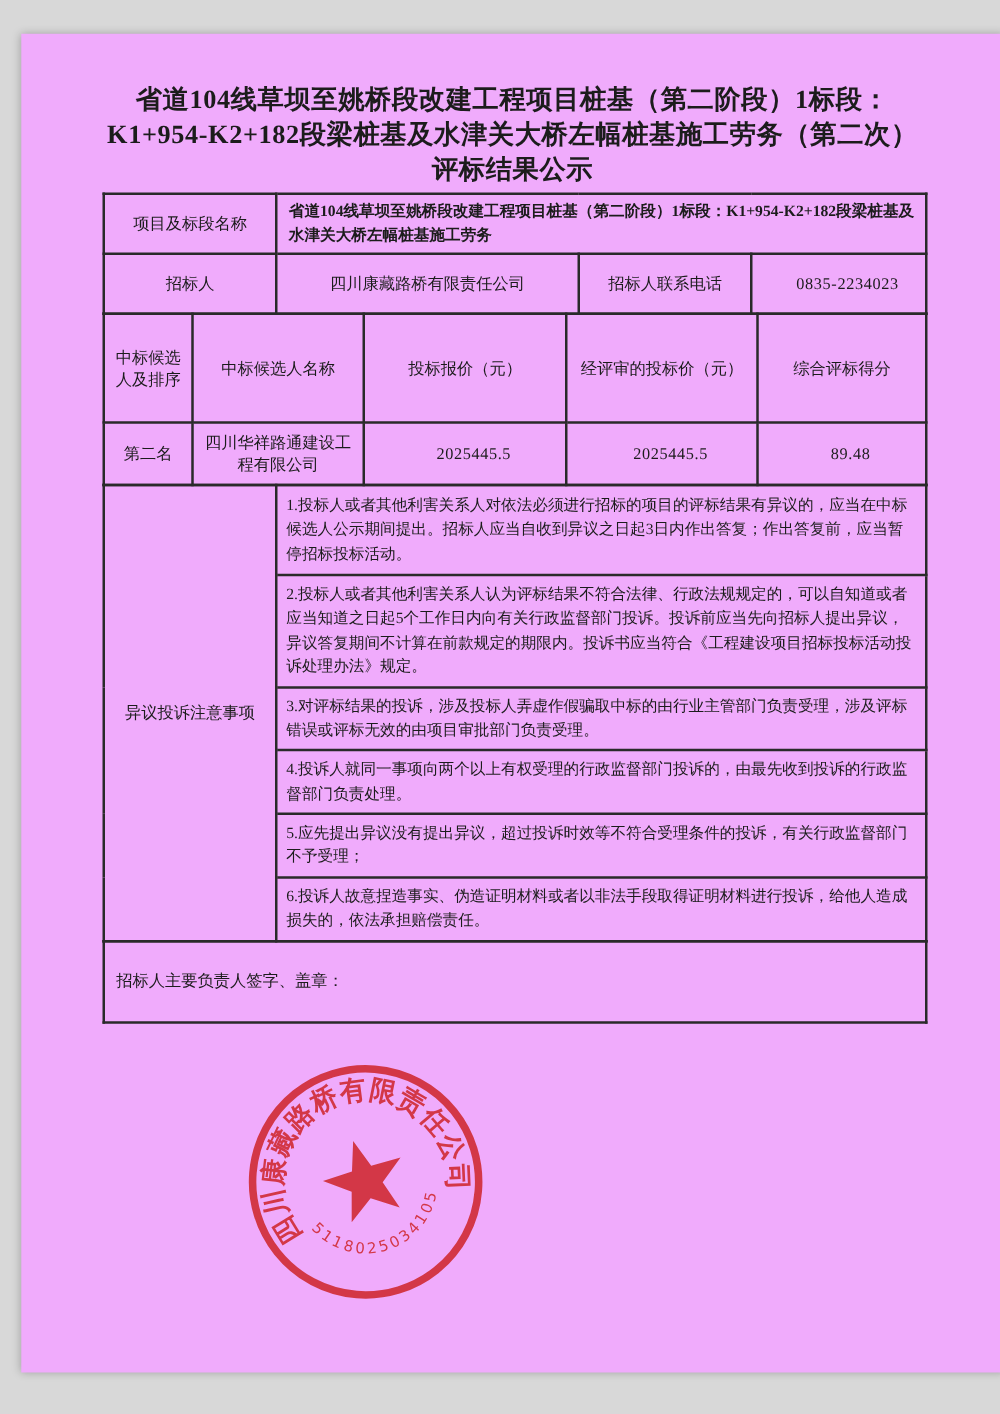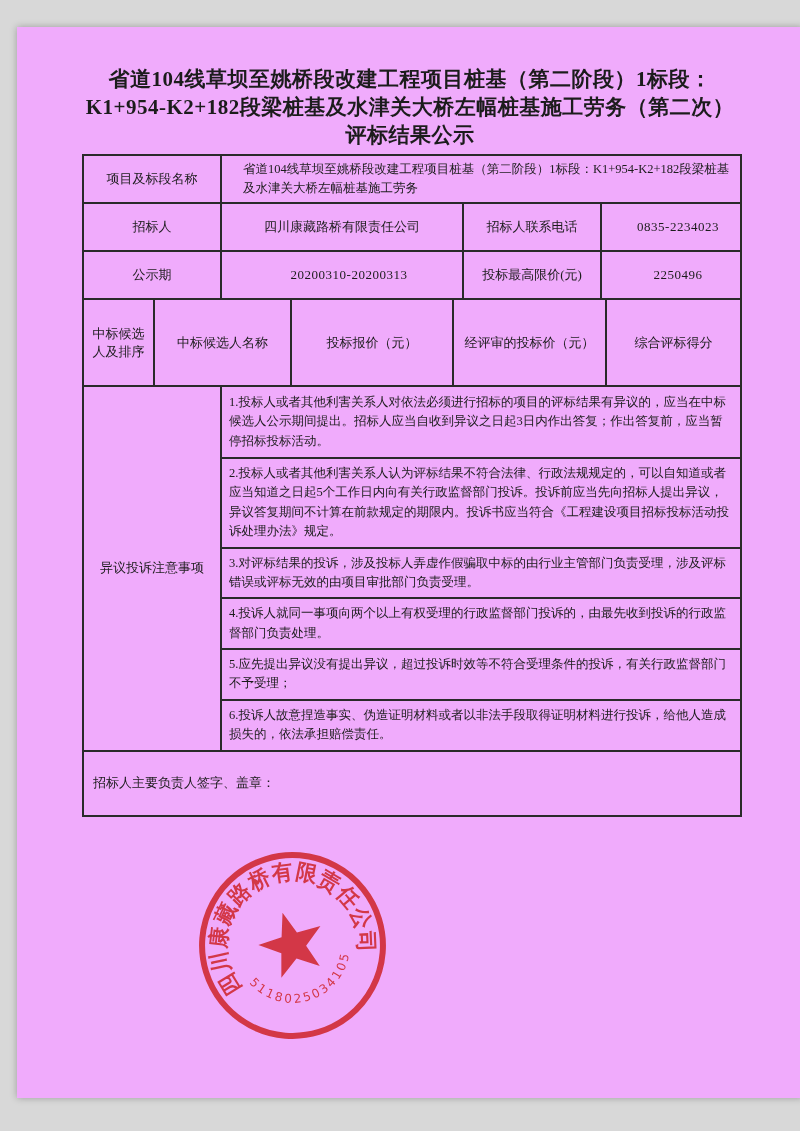--- a/index.html
+++ b/index.html
@@ -29,21 +29,21 @@
     width:658px;margin-left:65px;
     font-size:13px;
   }
   table + table{margin-top:-2px;}
   td,th{
     border:2px solid #2a2a2a;
     text-align:center;vertical-align:middle;
     padding:3px 6px;font-weight:normal;
     overflow:hidden;
   }
-  td.left{text-align:left;padding-left:21px;line-height:1.5;}
+  td.left{text-align:left;padding-left:9px;line-height:1.5;font-weight:bold;}
   td.note{
     text-align:left;padding:5px 8px 5px 7px;
     font-size:12.5px;line-height:1.55;margin-top:36px;
   }
   .num{letter-spacing:.5px;padding-left:20px;}
   .sig-cell{
     text-align:left;padding-left:9px;font-size:13px;
   }
   .seal{
     position:absolute;left:190px;top:843px;width:205px;height:205px;
@@ -75,44 +75,45 @@
           <tr style="height:48px">
         <td>项目及标段名称</td>
         <td class="left" colspan="3" style="font-size:12.5px">省道104线草坝至姚桥段改建工程项目桩基（第二阶段）1标段：K1+954-K2+182段梁桩基及水津关大桥左幅桩基施工劳务</td>
       </tr>
       <tr style="height:48px">
         <td>招标人</td>
         <td>四川康藏路桥有限责任公司</td>
         <td>招标人联系电话</td>
         <td class="num">0835-2234023</td>
       </tr>
-      <tr style="height:48px">
-        <td>公示期</td>
-        <td class="num">20200310-20200313</td>
-        <td>投标最高限价(元)</td>
-        <td class="num">2250496</td>
-      </tr>
     </tbody>
       </table>
 
     <table>
       <colgroup>
           <col style="width:71px">
           <col style="width:137px">
           <col style="width:162px">
           <col style="width:153px">
           <col style="width:135px">
         </colgroup>
       <tbody>
           <tr style="height:87px">
         <th>中标候选人及排序</th>
         <th>中标候选人名称</th>
         <th>投标报价（元）</th>
         <th>经评审的投标价（元）</th>
         <th>综合评标得分</th>
+      </tr>
+      <tr style="height:50px">
+        <td>第二名</td>
+        <td>四川华祥路通建设工程有限公司</td>
+        <td class="num">2025445.5</td>
+        <td class="num">2025445.5</td>
+        <td class="num">89.48</td>
       </tr>
     </tbody>
       </table>
 
     <table>
       <colgroup>
           <col style="width:138px">
           <col style="width:520px">
         </colgroup>
       <tbody>

